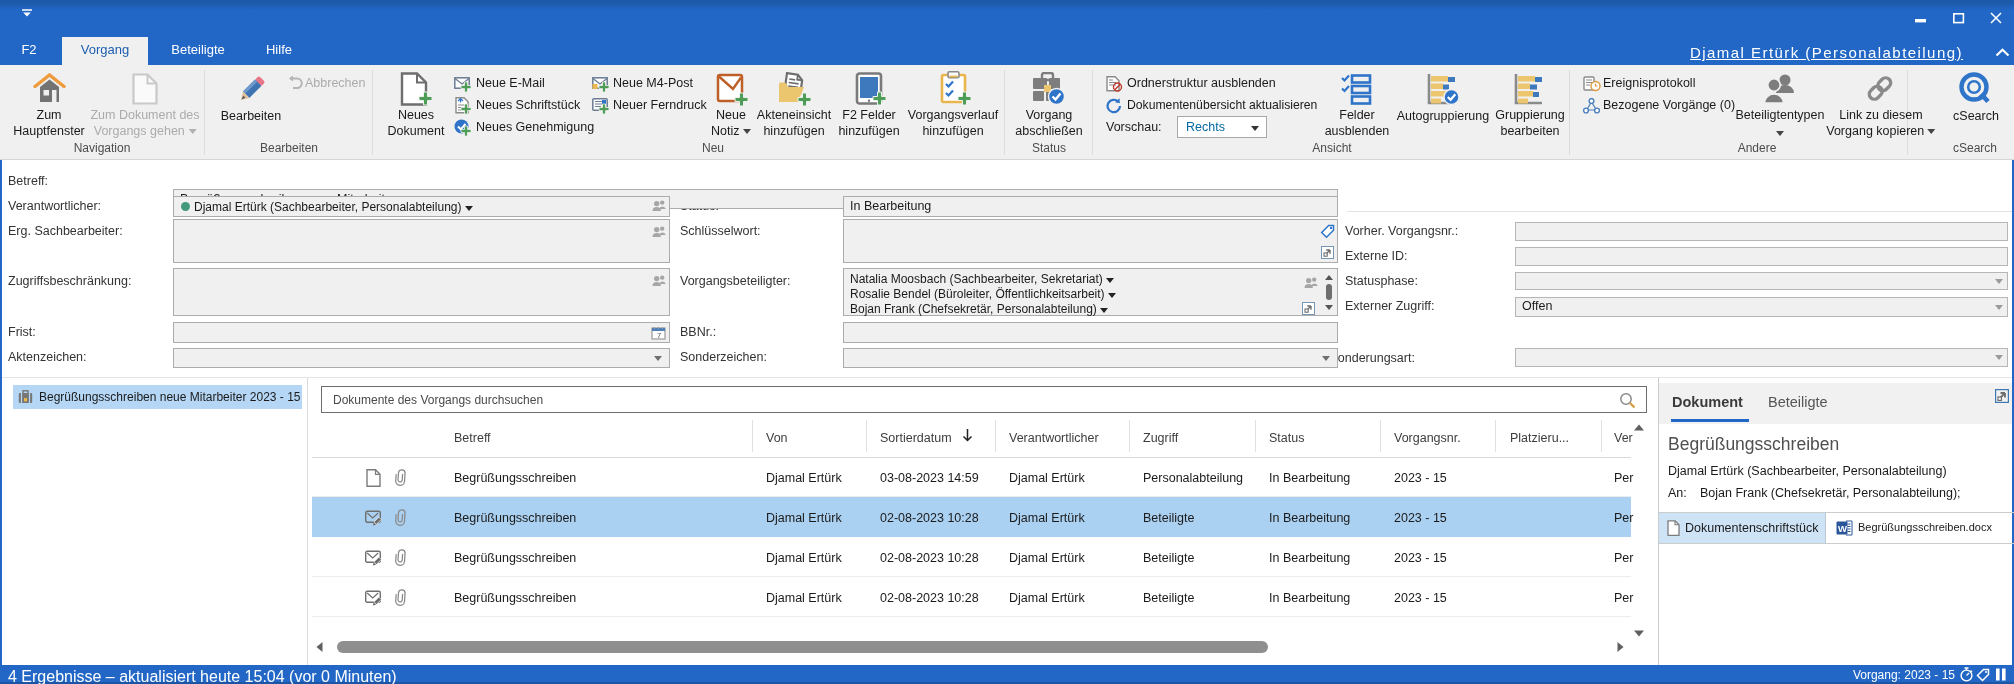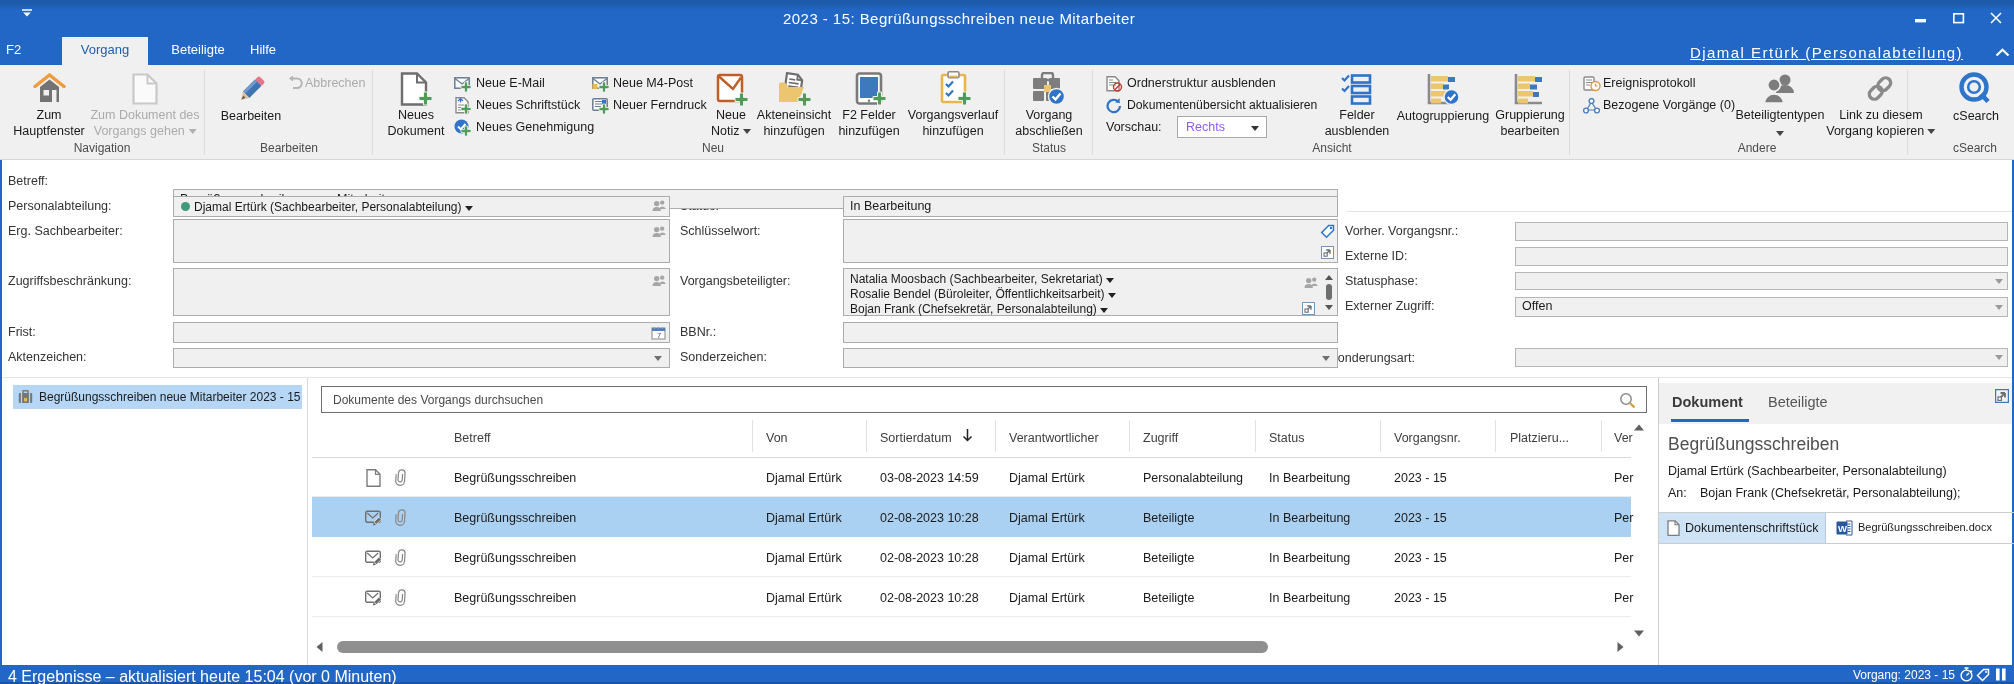--- a/index.html
+++ b/index.html
@@ -18,38 +18,37 @@
 .hc{position:absolute;font-size:12.5px;color:#3d3d3d;white-space:nowrap}
 .bc{position:absolute;font-size:12.5px;color:#1a1a1a;white-space:nowrap}
 .csep{position:absolute;width:1px;background:#e0e0e0}
 </style></head><body>
 
 <div class="a" style="left:0;top:0;width:2014px;height:37px;background:linear-gradient(#1d5aa9 0px,#1d5aa9 3px,#2267c6 10px,#2267c6 100%)">
   <svg class="a" style="left:21px;top:9px" width="13" height="9" viewBox="0 0 13 9">
       <path d="M1 1 h10" stroke="#fff" stroke-width="1.5"></path>
       <path d="M2.2 3.5 L6 7.5 L9.8 3.5 Z" fill="#fff"></path>
     </svg>
-  <div class="a" style="left:783px;top:10px;width:400px;font-size:15px;letter-spacing:0.45px;color:#fff;white-space:nowrap">2023 - 15: Begrüßungsschreiben neue Mitarbeiter</div>
   <svg class="a" style="left:1915px;top:19px" width="12" height="4" viewBox="0 0 12 4">
       <rect width="11" height="3.4" fill="#fff"></rect>
     </svg>
   <svg class="a" style="left:1953px;top:13px" width="12" height="11" viewBox="0 0 12 11">
       <rect x="0.8" y="0.8" width="9.6" height="8.8" fill="none" stroke="#fff" stroke-width="1.6"></rect>
     </svg>
   <svg class="a" style="left:1990px;top:12px" width="12" height="12" viewBox="0 0 12 12">
       <path d="M1 1 L11 11 M11 1 L1 11" stroke="#fff" stroke-width="1.5"></path>
     </svg>
 </div>
 
 <div class="a" style="left:0;top:37px;width:2014px;height:28px;background:#2267c6">
-  <div class="a" style="left:6px;top:5px;width:46px;text-align:left;font-size:13px;color:#fff">F2</div>
+  <div class="a" style="left:6px;top:5px;width:46px;text-align:center;font-size:13px;color:#fff">F2</div>
   <div class="a" style="left:62px;top:0;width:86px;height:28px;background:#f0f0f0"></div>
   <div class="a" style="left:62px;top:5px;width:86px;text-align:center;font-size:13px;color:#1d5fb0">Vorgang</div>
   <div class="a" style="left:160px;top:5px;width:76px;text-align:center;font-size:13px;color:#fff">Beteiligte</div>
-  <div class="a" style="left:250px;top:5px;width:58px;font-size:13px;color:#fff">Hilfe</div>
+  <div class="a" style="left:250px;top:5px;width:58px;text-align:center;font-size:13px;color:#fff">Hilfe</div>
   <svg class="a" style="left:1673px;top:43px" width="13" height="13" viewBox="0 0 13 13">
       <circle cx="6.5" cy="3.6" r="3" fill="#fff"></circle>
       <path d="M0.6 13 a6 5.6 0 0 1 11.8 0 z" fill="#fff"></path>
     </svg>
   <div class="a" style="left:1690px;top:7px;font-size:15px;letter-spacing:1.45px;color:#fff;text-decoration:underline;white-space:nowrap">Djamal Ertürk (Personalabteilung)</div>
   <svg class="a" style="left:1995px;top:11px" width="15" height="9" viewBox="0 0 15 9">
       <path d="M1.5 7.5 L7.5 1.8 L13.5 7.5" fill="none" stroke="#fff" stroke-width="2.2"></path>
     </svg>
 </div>
 
@@ -284,21 +283,21 @@
 <div class="t1" style="left:869px;top:108px">F2 Felder</div>
 <div class="t1" style="left:869px;top:124px">hinzufügen</div>
 <div class="t1" style="left:953px;top:108px">Vorgangsverlauf</div>
 <div class="t1" style="left:953px;top:124px">hinzufügen</div>
 <div class="t1" style="left:1049px;top:108px">Vorgang</div>
 <div class="t1" style="left:1049px;top:124px">abschließen</div>
 <div class="sm" style="left:1127px;top:75px">Ordnerstruktur ausblenden</div>
 <div class="sm" style="left:1127px;top:97px;font-size:12.2px">Dokumentenübersicht aktualisieren</div>
 <div class="sm" style="left:1106px;top:119px">Vorschau:</div>
 <div class="a" style="left:1177px;top:116px;width:90px;height:22px;background:#fff;border:1px solid #a8a8a8">
-  <div class="a" style="left:8px;top:3px;font-size:12.5px;color:#8b5cf6">Rechts</div>
+  <div class="a" style="left:8px;top:3px;font-size:12.5px;color:#0369a1">Rechts</div>
   <div class="datri" style="left:73px;top:9px;border-top-color:#333"></div>
 </div>
 <div class="t1" style="left:1357px;top:108px">Felder</div>
 <div class="t1" style="left:1357px;top:124px">ausblenden</div>
 <div class="t1" style="left:1443px;top:109px">Autogruppierung</div>
 <div class="t1" style="left:1530px;top:108px">Gruppierung</div>
 <div class="t1" style="left:1530px;top:124px">bearbeiten</div>
 <div class="sm" style="left:1603px;top:75px">Ereignisprotokoll</div>
 <div class="sm" style="left:1603px;top:97px">Bezogene Vorgänge (0)</div>
 <div class="t1" style="left:1780px;top:108px">Beteiligtentypen</div>
@@ -317,21 +316,21 @@
       </g>
 <g id="exp">
         <rect x="0.5" y="0.5" width="12" height="12" fill="#fff" stroke="#7696b5" stroke-width="1"></rect>
         <path d="M4.5 8.5 L9 4 M9 4 h-3.8 M9 4 v3.8" stroke="#6e6e6e" stroke-width="1.4" fill="none"></path>
         <rect x="3" y="7" width="3.2" height="3.2" fill="#fff" stroke="#6e6e6e" stroke-width="1.1"></rect>
       </g>
 </defs>
   </svg>
 
 <div class="lbl" style="left:8px;top:174px">Betreff:</div>
-<div class="lbl" style="left:8px;top:199px">Personalabteilung:</div>
+<div class="lbl" style="left:8px;top:199px">Verantwortlicher:</div>
 <div class="lbl" style="left:8px;top:224px">Erg. Sachbearbeiter:</div>
 <div class="lbl" style="left:8px;top:274px">Zugriffsbeschränkung:</div>
 <div class="lbl" style="left:8px;top:325px">Frist:</div>
 <div class="lbl" style="left:8px;top:350px">Aktenzeichen:</div>
 
 <div class="lbl" style="left:680px;top:199px">Status:</div>
 <div class="lbl" style="left:680px;top:224px">Schlüsselwort:</div>
 <div class="lbl" style="left:680px;top:274px">Vorgangsbeteiligter:</div>
 <div class="lbl" style="left:680px;top:325px">BBNr.:</div>
 <div class="lbl" style="left:680px;top:350px">Sonderzeichen:</div>

